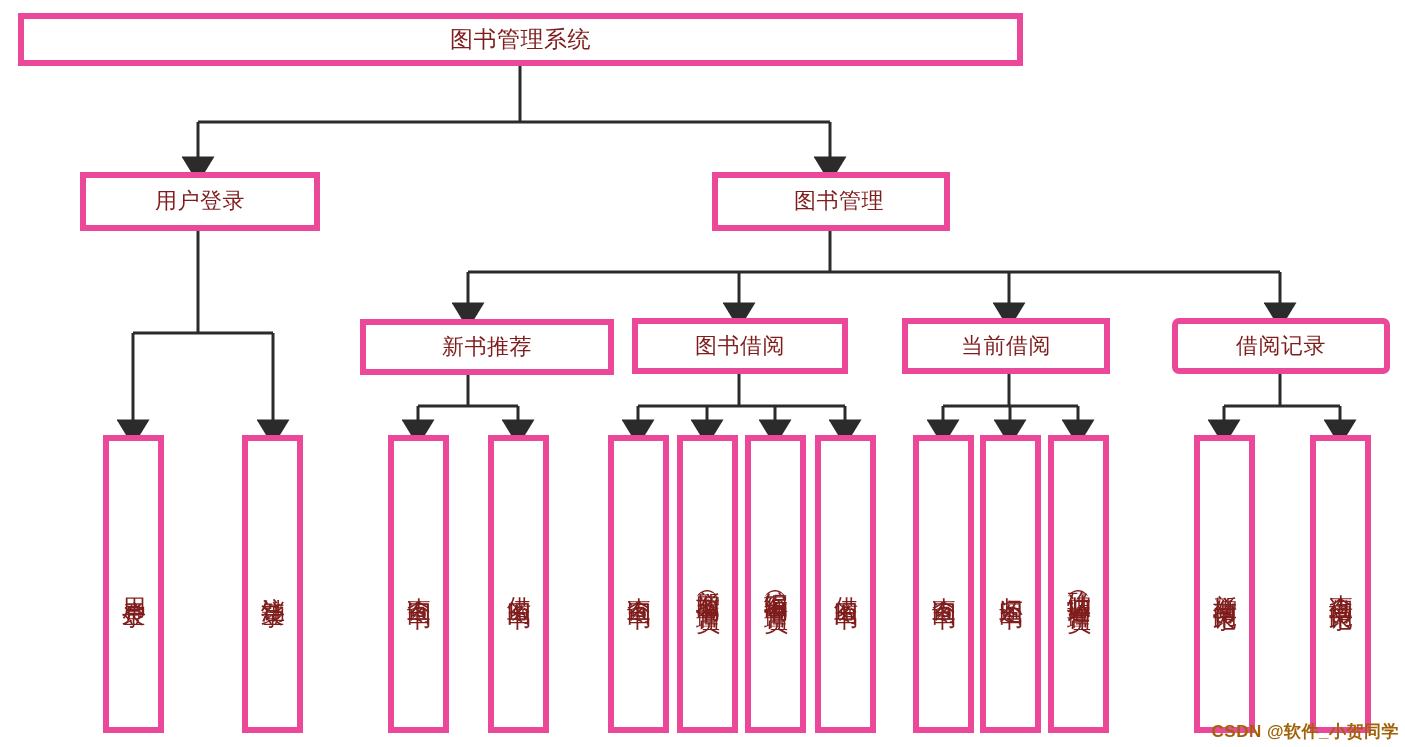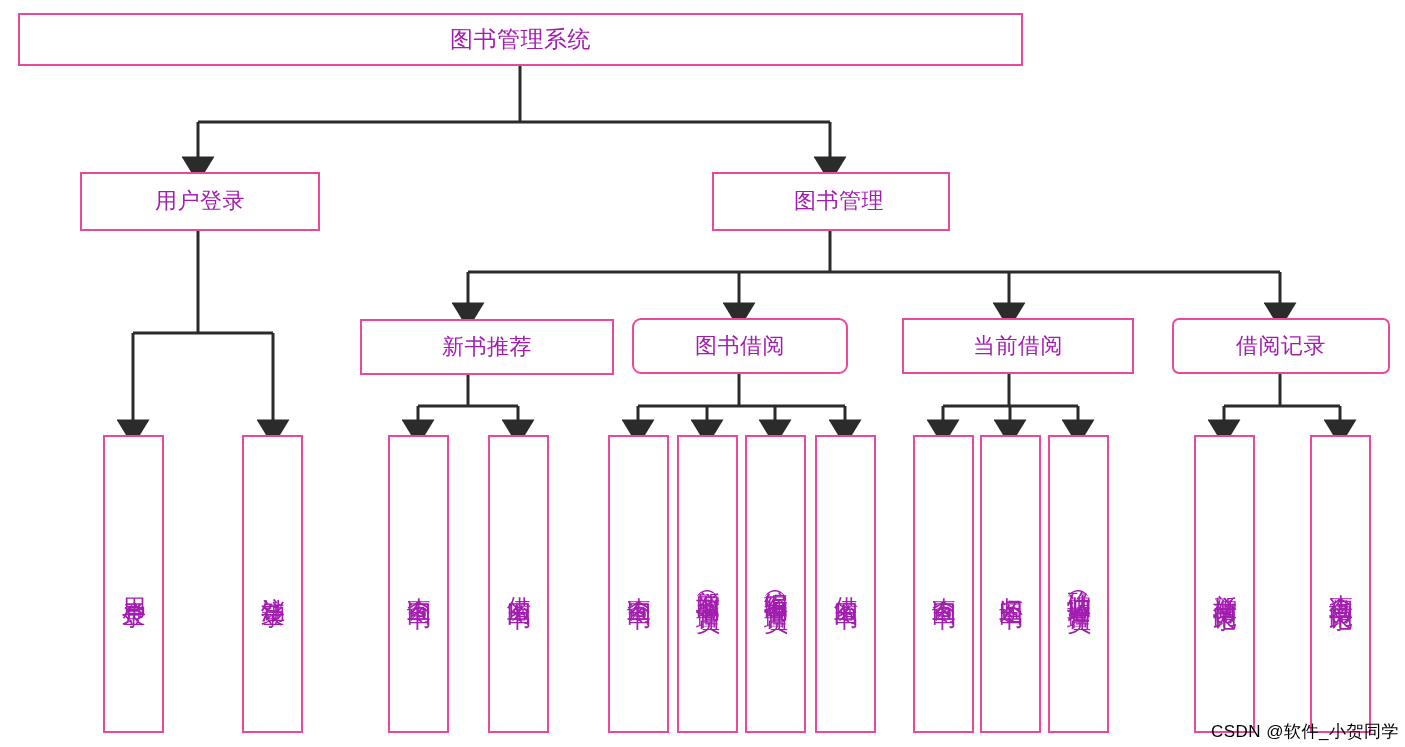--- a/index.html
+++ b/index.html
@@ -18,26 +18,26 @@
   svg#edges{
     position:absolute;
     left:0; top:0;
     width:1405px;
     height:747px;
     pointer-events:none;
   }
   .node{
     position:absolute;
     box-sizing:border-box;
-    border:2px solid #ec4899;
+    border:6px solid #ec4899;
     background:#ffffff;
     display:flex;
     align-items:center;
     justify-content:center;
-    color:#a21caf;
+    color:#7f1d1d;
   }
   .node .lbl{
     display:block;
     text-align:center;
     line-height:1.12;
     letter-spacing:0.5px;
   }
   
   .h-node .lbl{
     font-size:22px;
@@ -56,23 +56,24 @@
     font-size:24px;
     line-height:1.04;
     letter-spacing:3px;
     white-space:nowrap;
   }
   .watermark{
     position:absolute;
     right:6px;
     bottom:4px;
     font-size:17px;
-    color:#000000;
+    color:#a16207;
     letter-spacing:0.5px;
     white-space:nowrap;
+    font-weight:bold;
   }
 </style>
 </head>
 <body>
 
 <div id="canvas">
 
   <svg id="edges" viewBox="0 0 1405 747" xmlns="http://www.w3.org/2000/svg">
     <defs>
       <marker id="arr" markerWidth="10" markerHeight="11" refX="1.2" refY="5.5" orient="auto" markerUnits="strokeWidth">
@@ -132,25 +133,25 @@
   </div>
 
   <div class="node h-node" style="left:712px; top:172px; width:238px; height:59px;padding-left:16px;">
     <span class="lbl">图书管理</span>
   </div>
 
   <div class="node h-node" style="left:360px; top:319px; width:254px; height:56px;justify-content:center;">
     <span class="lbl">新书推荐</span>
   </div>
 
-  <div class="node h-node" style="left:632px; top:318px; width:216px; height:56px;border-radius:9px;">
+  <div class="node h-node" style="left:632px; top:318px; width:216px; height:56px;">
     <span class="lbl">图书借阅</span>
   </div>
 
-  <div class="node h-node" style="left:902px; top:318px; width:232px; height:56px;">
+  <div class="node h-node" style="left:902px; top:318px; width:208px; height:56px;">
     <span class="lbl">当前借阅</span>
   </div>
 
   <div class="node h-node" style="left:1172px; top:318px; width:218px; height:56px;border-radius:7px;">
     <span class="lbl">借阅记录</span>
   </div>
 
   <div class="node v-node" style="left:103px; top:435px; width:61px; height:298px;">
     <span class="lbl">用户登录</span>
   </div>

